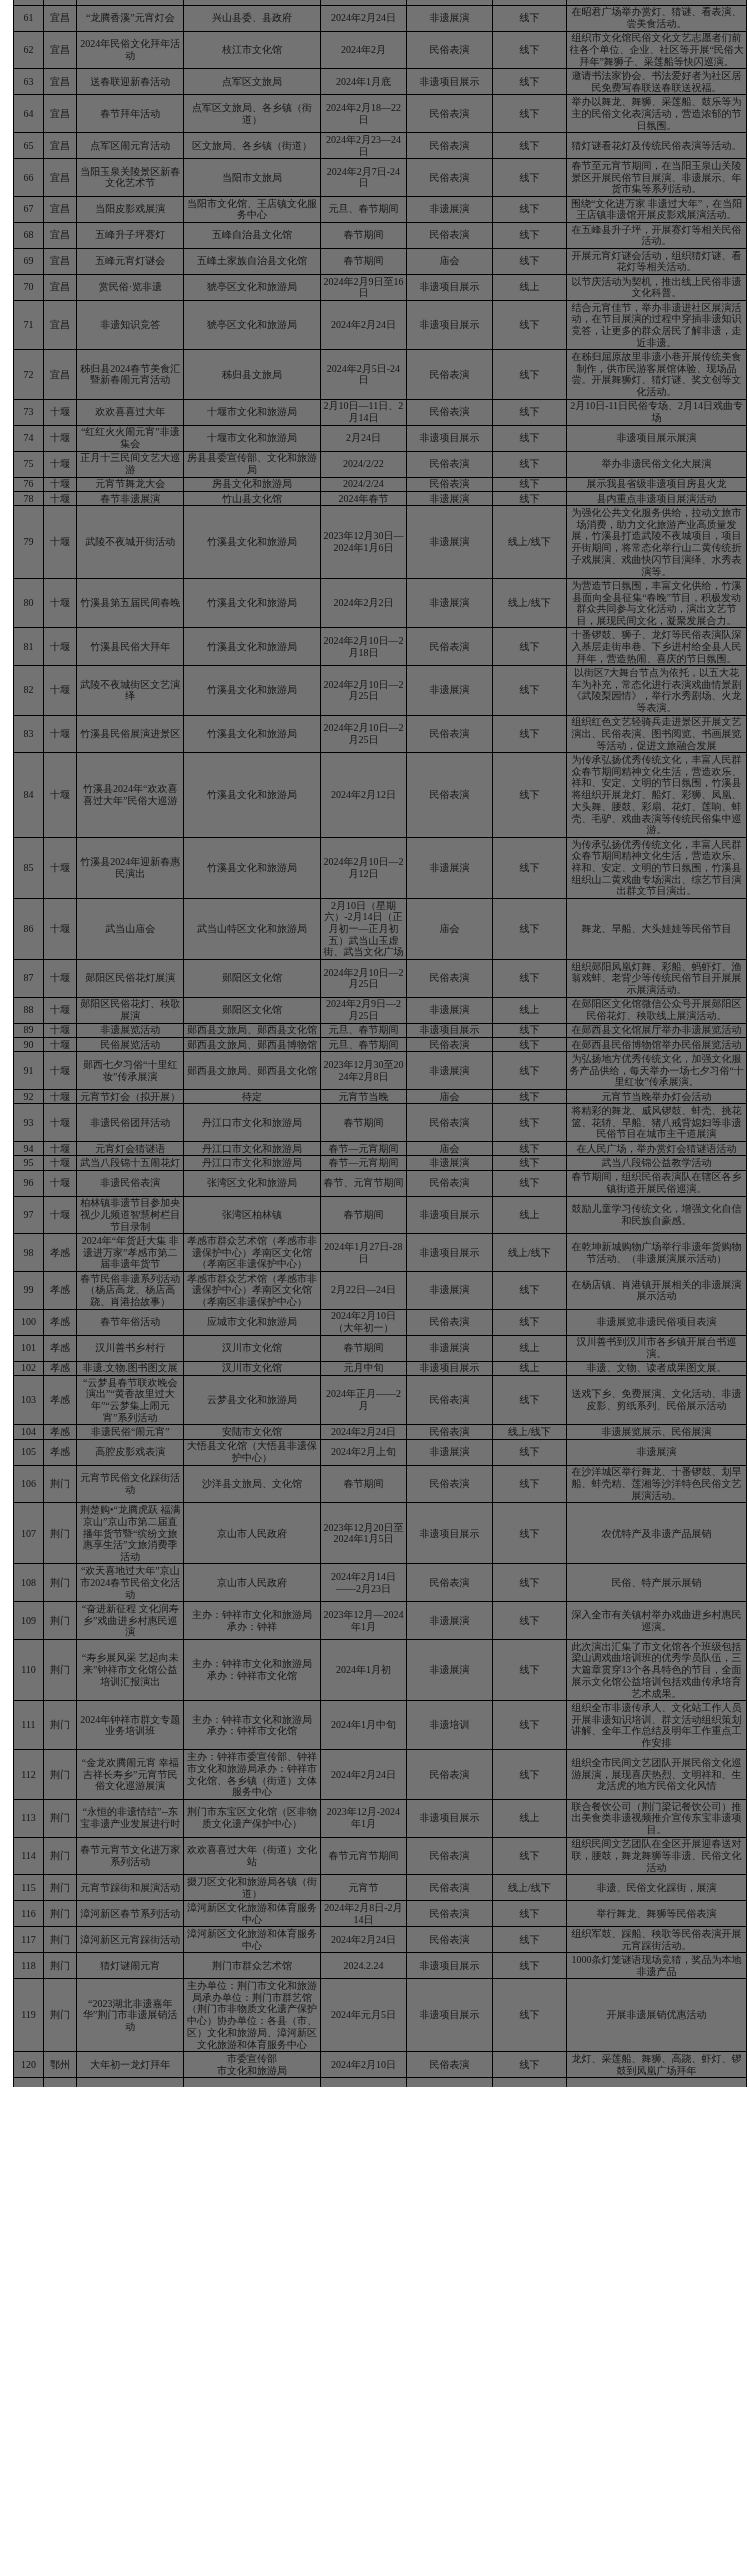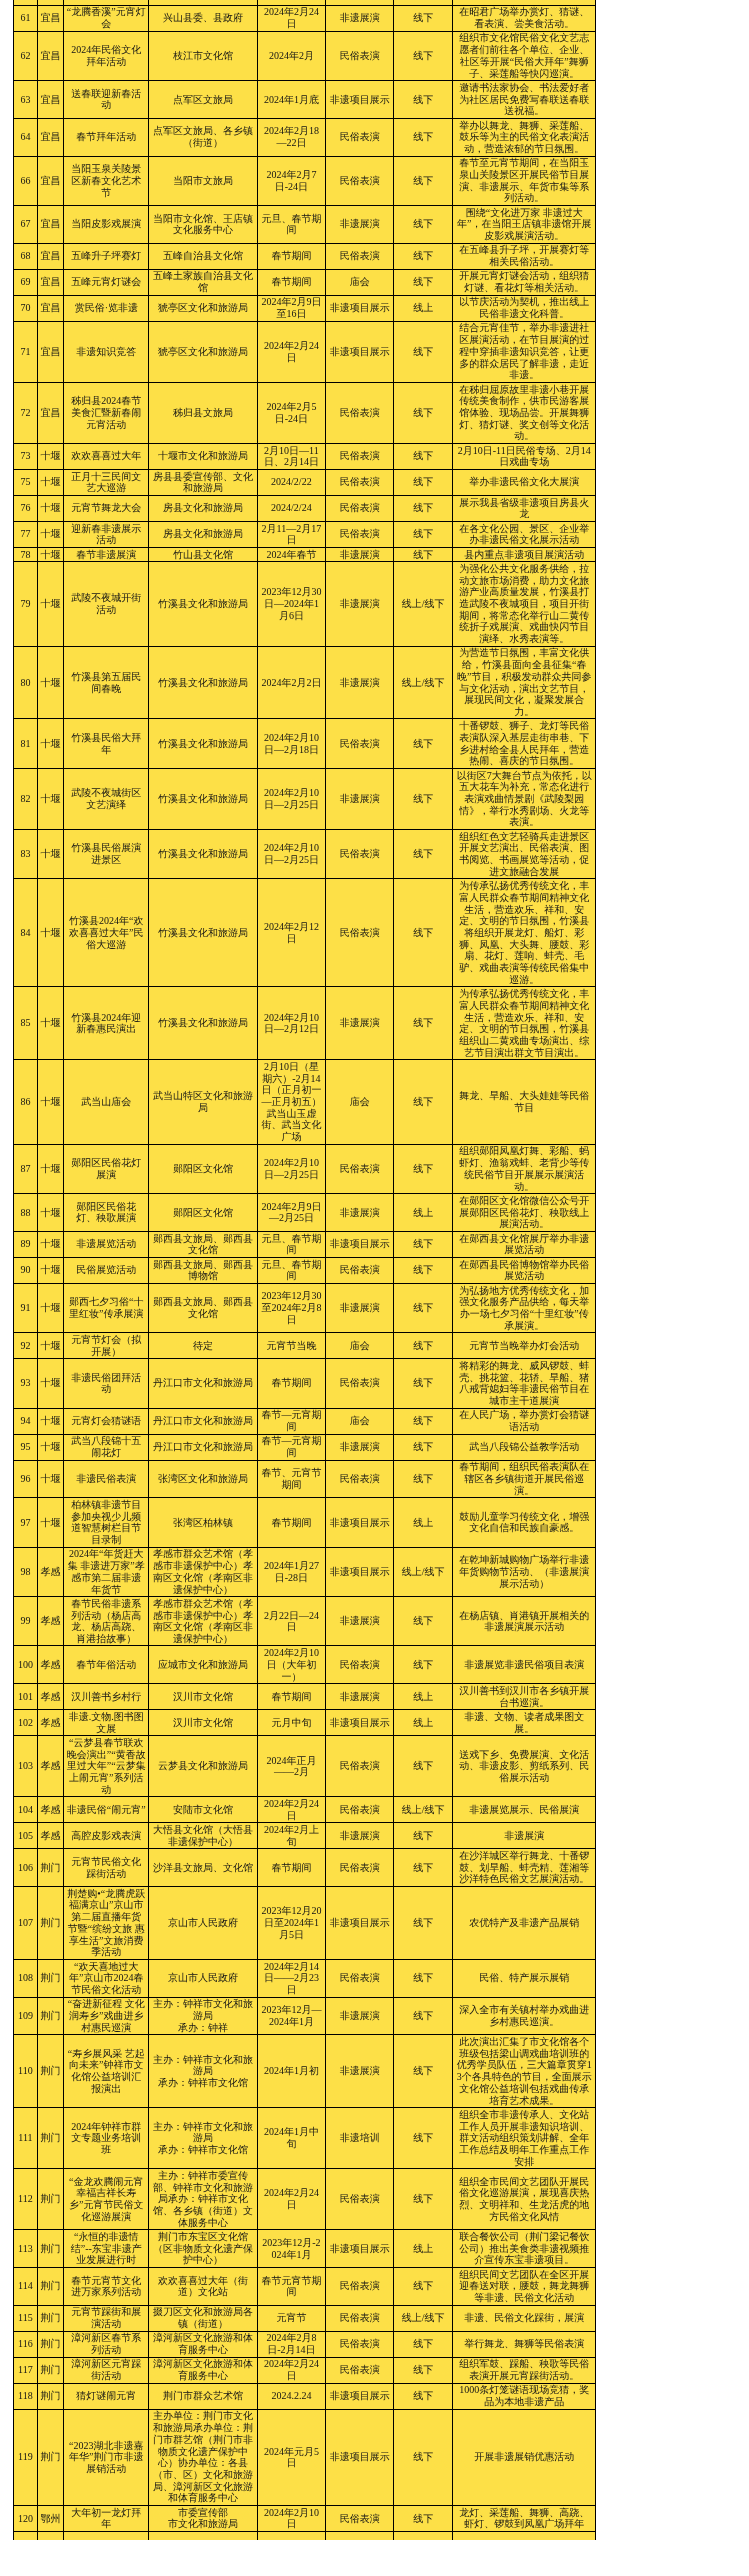--- a/index.html
+++ b/index.html
@@ -10,24 +10,24 @@
     font-family: "Liberation Serif", "DejaVu Serif", serif;
   }
   .page {
     width: 750px;
     padding: 0;
     background: #ffffff;
   }
   table.events {
     border-collapse: collapse;
     table-layout: fixed;
-    width: 583px;
+    width: 734px;
     margin-left: 13.3px;
     margin-right: 2.3px;
-    background: #fde047;
+    background: #737373;
   }
   table.events td {
     border: 1.2px solid #000000;
     padding: 0.8px 2.3px;
     font-size: 10px;
     line-height: 11.7px;
     text-align: center;
     vertical-align: middle;
     white-space: pre-line;
     word-break: break-all;
@@ -106,20 +106,30 @@
     <td>64</td>
     <td>宜昌</td>
     <td>春节拜年活动</td>
     <td>点军区文旅局、各乡镇（街道）</td>
     <td>2024年2月18—22日</td>
     <td>民俗表演</td>
     <td>线下</td>
     <td>举办以舞龙、舞狮、采莲船、鼓乐等为主的民俗文化表演活动，营造浓郁的节日氛围。</td>
   </tr>
         <tr>
+    <td>65</td>
+    <td>宜昌</td>
+    <td>点军区闹元宵活动</td>
+    <td>区文旅局、各乡镇（街道）</td>
+    <td>2024年2月23—24日</td>
+    <td>民俗表演</td>
+    <td>线下</td>
+    <td>猜灯谜看花灯及传统民俗表演等活动。</td>
+  </tr>
+        <tr>
     <td>66</td>
     <td>宜昌</td>
     <td>当阳玉泉关陵景区新春文化艺术节</td>
     <td>当阳市文旅局</td>
     <td>2024年2月7日-24日</td>
     <td>民俗表演</td>
     <td>线下</td>
     <td>春节至元宵节期间，在当阳玉泉山关陵景区开展民俗节目展演、非遗展示、年货市集等系列活动。</td>
   </tr>
         <tr>
@@ -186,48 +196,48 @@
     <td>73</td>
     <td>十堰</td>
     <td>欢欢喜喜过大年</td>
     <td>十堰市文化和旅游局</td>
     <td>2月10日—11日、2月14日</td>
     <td>民俗表演</td>
     <td>线下</td>
     <td>2月10日-11日民俗专场、2月14日戏曲专场</td>
   </tr>
         <tr>
+    <td>74</td>
+    <td>十堰</td>
+    <td>“红红火火闹元宵”非遗集会</td>
+    <td>十堰市文化和旅游局</td>
+    <td>2月24日</td>
+    <td>非遗项目展示</td>
+    <td>线下</td>
+    <td>非遗项目展示展演</td>
+  </tr>
+        <tr>
     <td>75</td>
     <td>十堰</td>
     <td>正月十三民间文艺大巡游</td>
     <td>房县县委宣传部、文化和旅游局</td>
     <td>2024/2/22</td>
     <td>民俗表演</td>
     <td>线下</td>
     <td>举办非遗民俗文化大展演</td>
   </tr>
         <tr>
     <td>76</td>
     <td>十堰</td>
     <td>元宵节舞龙大会</td>
     <td>房县文化和旅游局</td>
     <td>2024/2/24</td>
     <td>民俗表演</td>
     <td>线下</td>
     <td>展示我县省级非遗项目房县火龙</td>
-  </tr>
-        <tr>
-    <td>77</td>
-    <td>十堰</td>
-    <td>迎新春非遗展示活动</td>
-    <td>房县文化和旅游局</td>
-    <td>2月11—2月17日</td>
-    <td>民俗表演</td>
-    <td>线下</td>
-    <td>在各文化公园、景区、企业举办非遗民俗文化展示活动</td>
   </tr>
         <tr>
     <td>78</td>
     <td>十堰</td>
     <td>春节非遗展演</td>
     <td>竹山县文化馆</td>
     <td>2024年春节</td>
     <td>非遗展演</td>
     <td>线下</td>
     <td>县内重点非遗项目展演活动</td>

